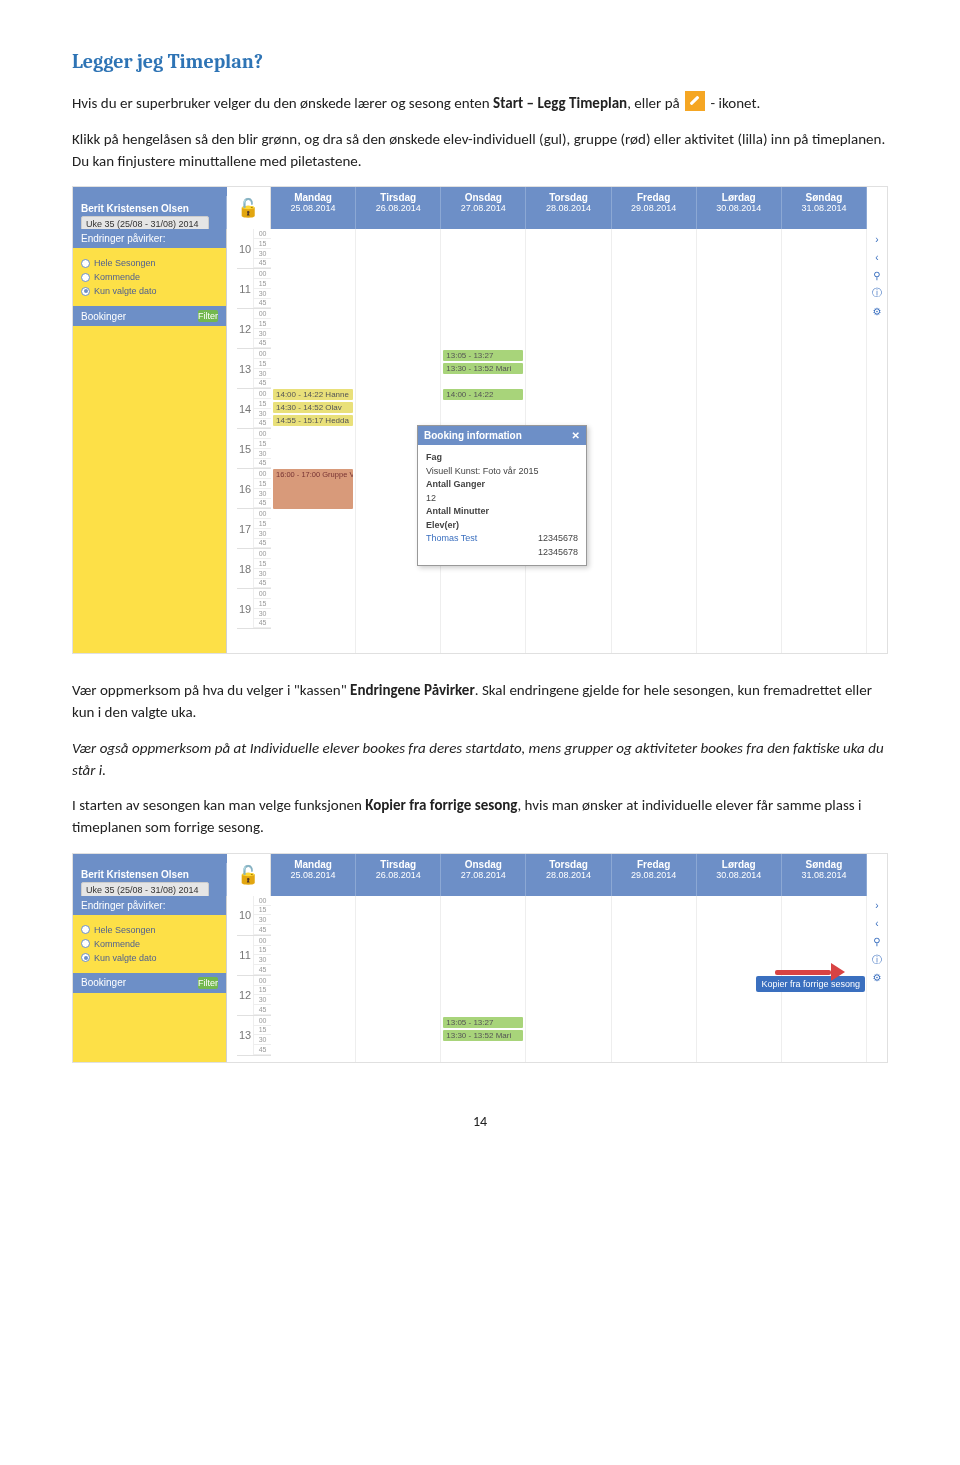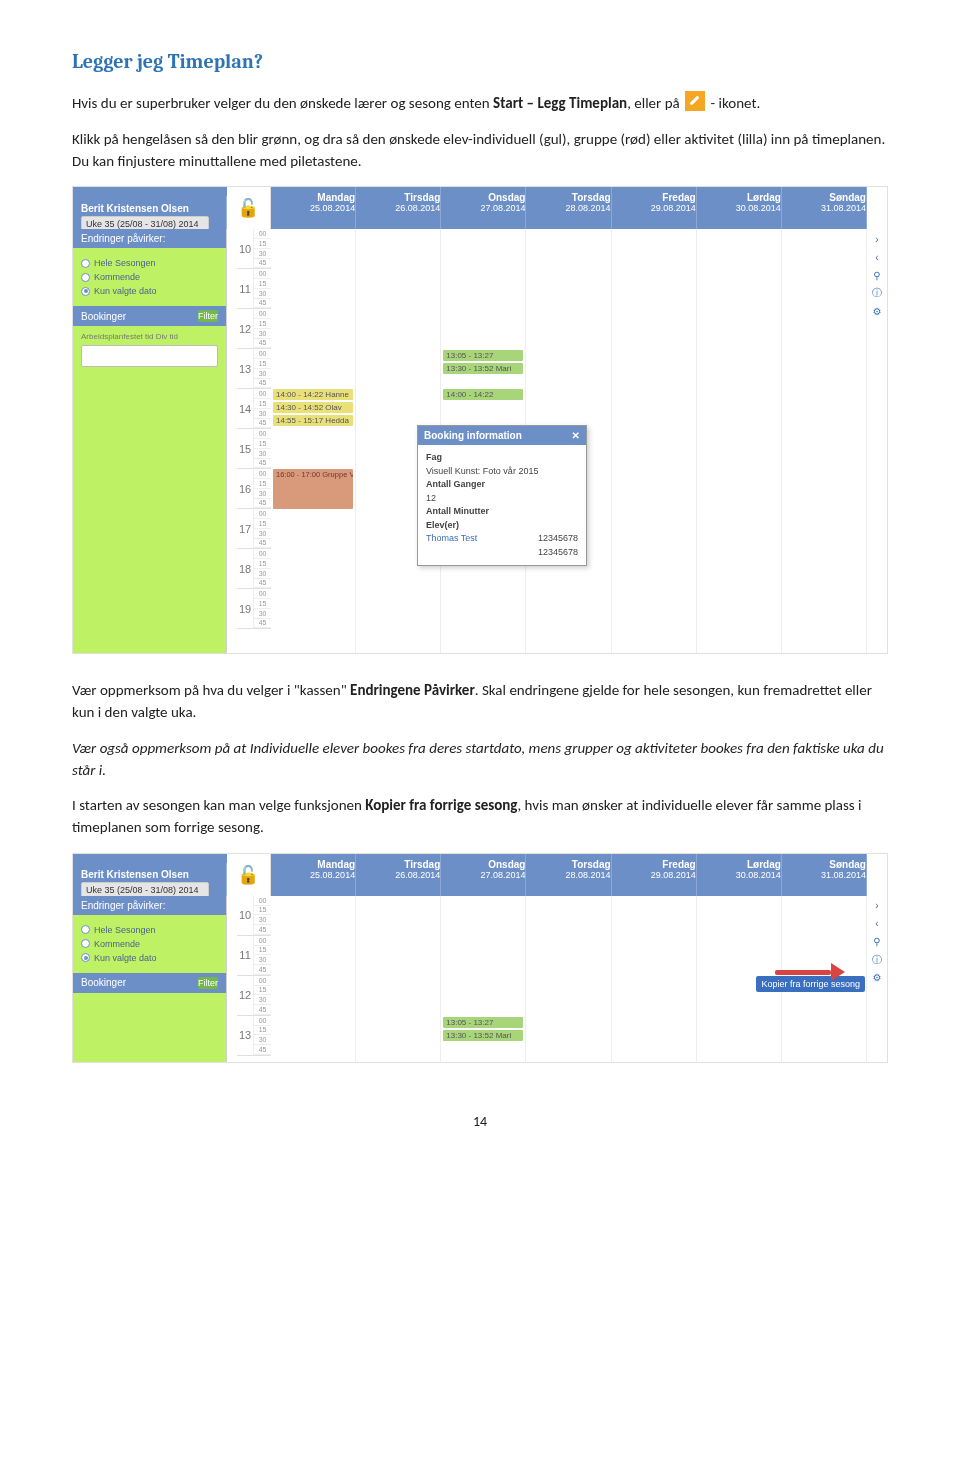--- a/index.html
+++ b/index.html
@@ -93,35 +93,35 @@
     align-items: center;
     justify-content: center;
     border-right: 1px solid #e0e0e0;
   }
   .days {
     flex: 1;
     display: flex;
   }
   .day {
     flex: 1;
-    text-align: right;
+    text-align: center;
     padding: 5px 0;
     font-weight: bold;
     font-size: 10px;
     border-right: 1px solid #8ca8d4;
   }
   .day .date { font-weight: normal; font-size: 9px; display: block; }
   .iconcol {
     width: 20px;
     background: #fff;
   }
   .body-row { display: flex; height: calc(100% - 42px); }
   .sidebar {
     width: 154px;
-    background: #bef264;
+    background: #fde047;
     color: #333;
     font-size: 9px;
     border-right: 1px solid #d0d0d0;
   }
   .side-sec {
     background: #6d8fc7;
     color: #fff;
     padding: 4px 8px;
     font-size: 10px;
     display: flex;
@@ -290,24 +290,20 @@
           </div>
         <div class="radio-row">
             <span class="radio-o filled"></span>
             <span>Kun valgte dato</span>
           </div>
       </div>
       <div class="side-sec">
         <span>Bookinger</span>
         <span class="filter-btn">Filter</span>
       </div>
-      <div class="side-body">
-        <div style="font-size:8px;color:#777;">Arbeidsplanfestet tid Div tid</div>
-        <div class="booking-input"></div>
-      </div>
     </div>
     <div class="grid">
       <div class="hour-col" id="hourcol1">
           <div class="hour-cell">
             <div class="hour-big">10</div>
             <div class="hour-min">
               <span>00</span>
               <span>15</span>
               <span>30</span>
               <span>45</span>

